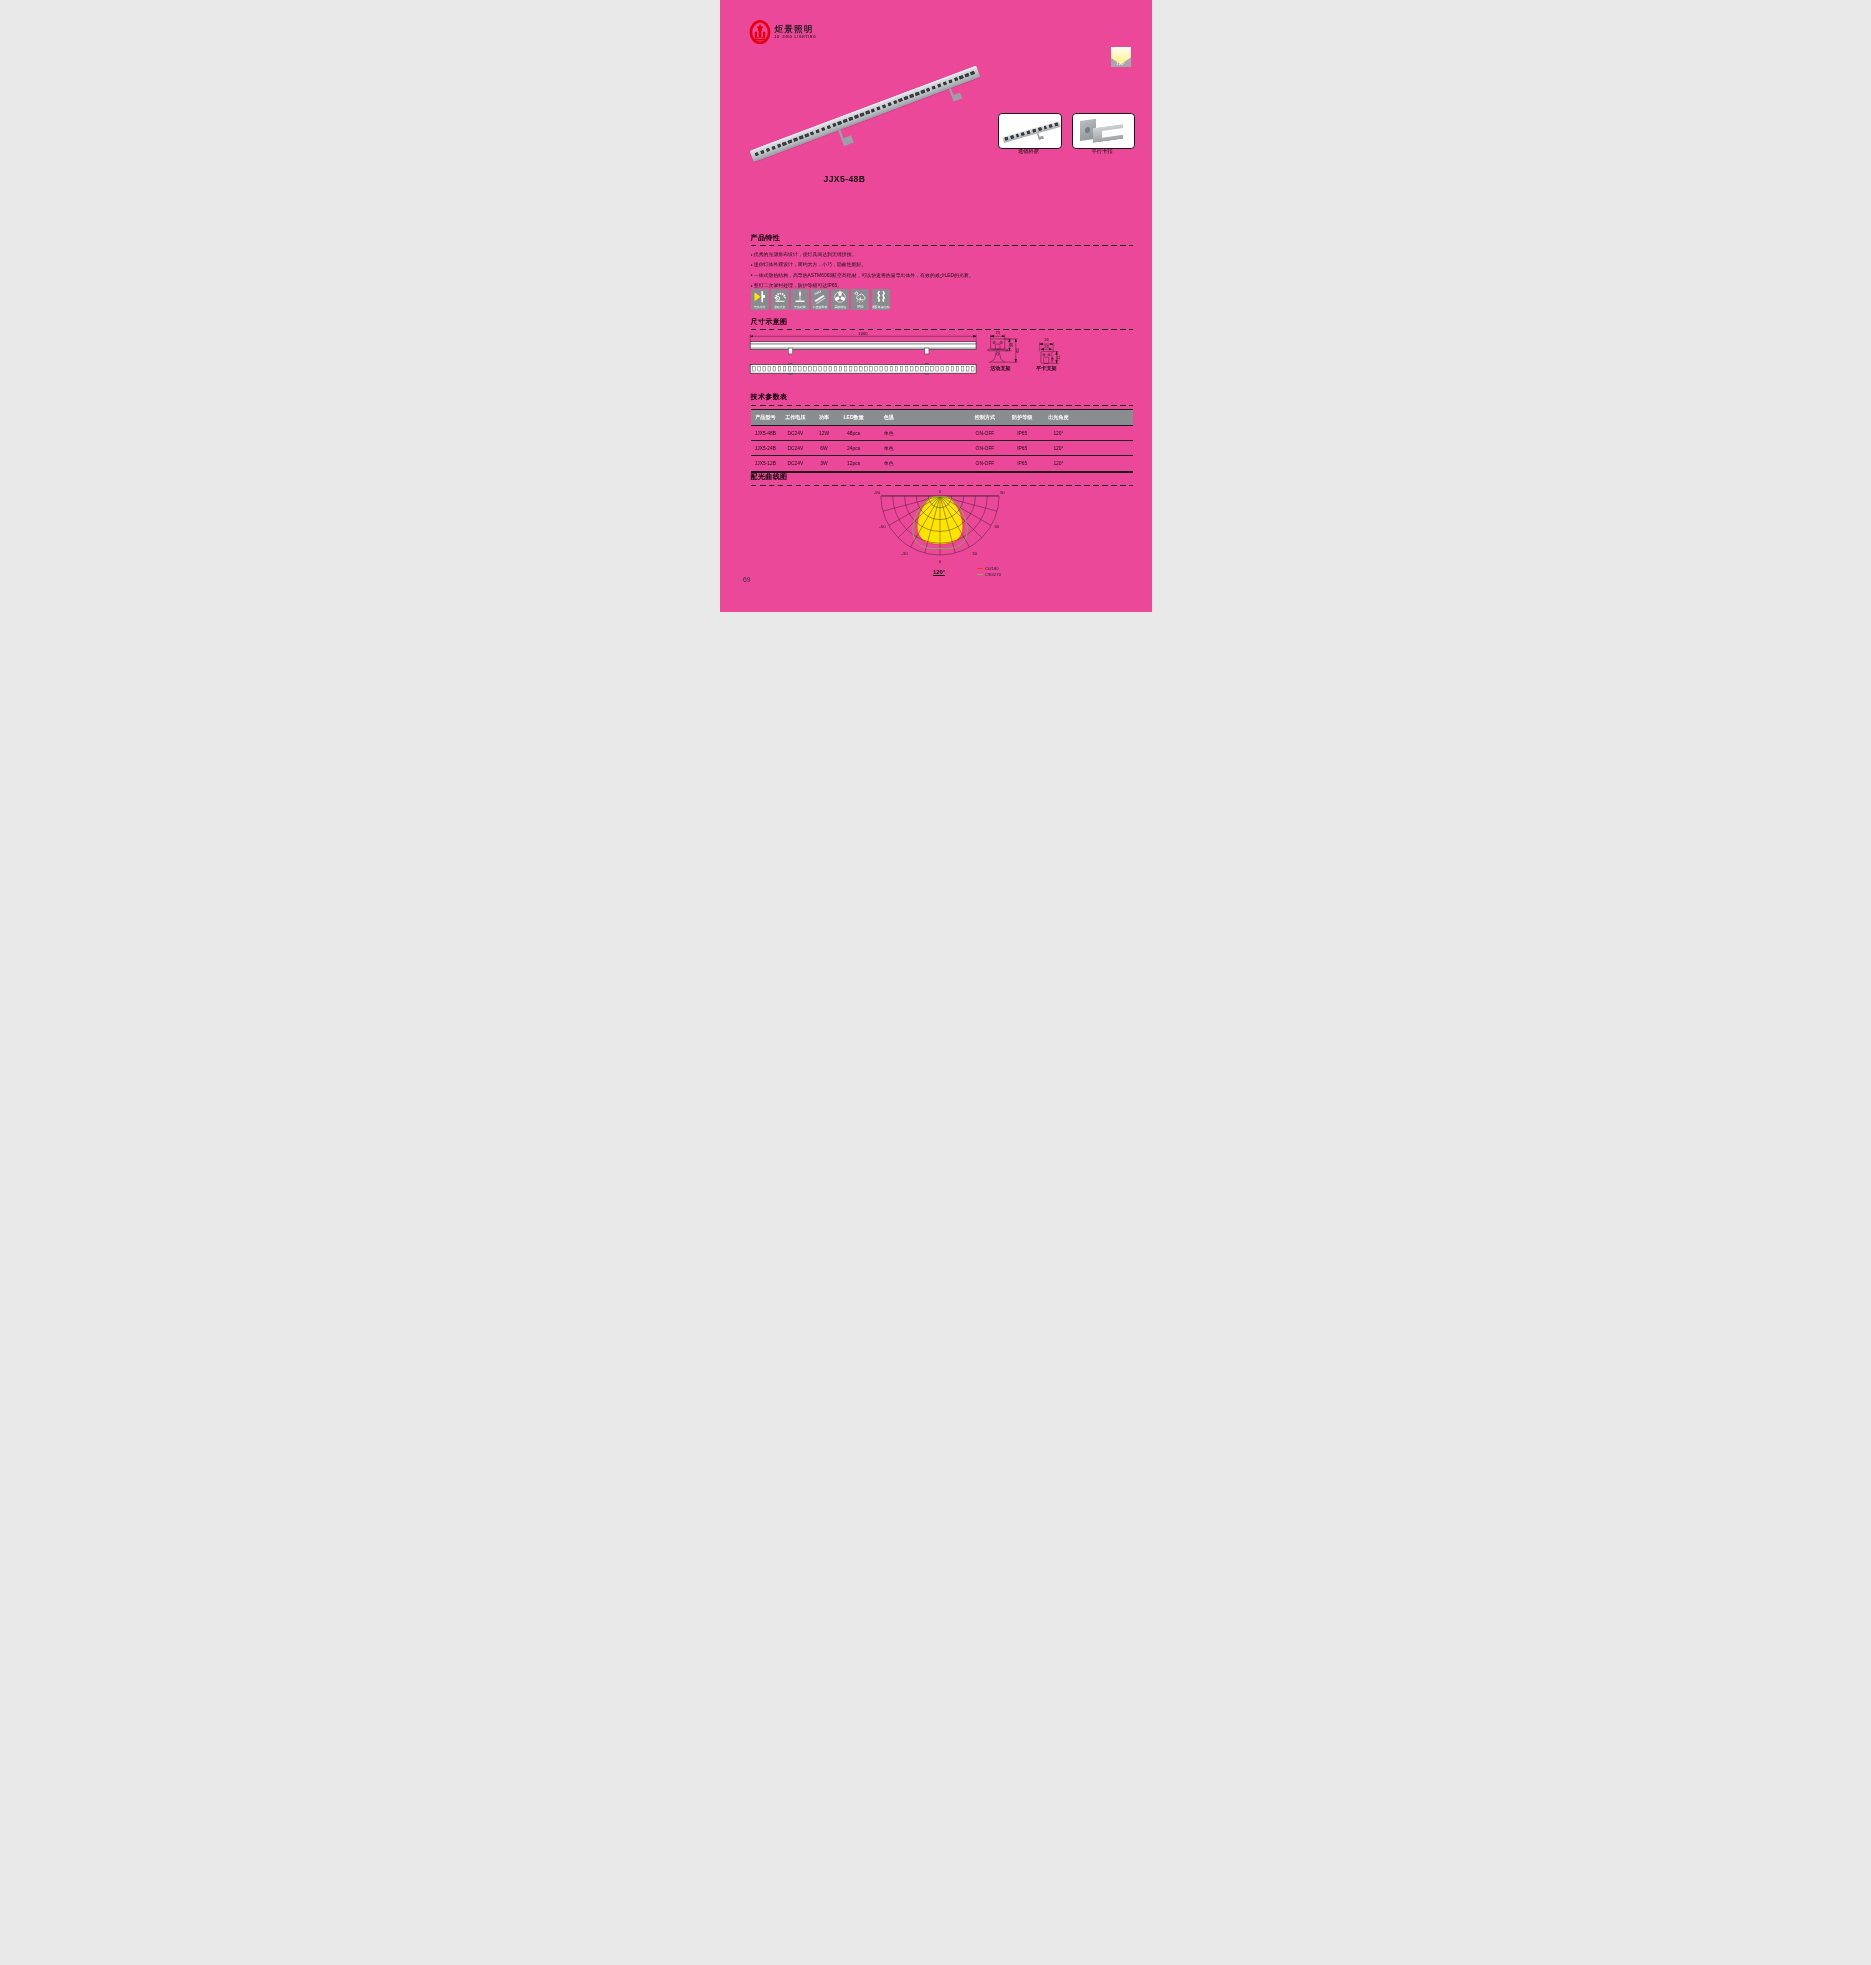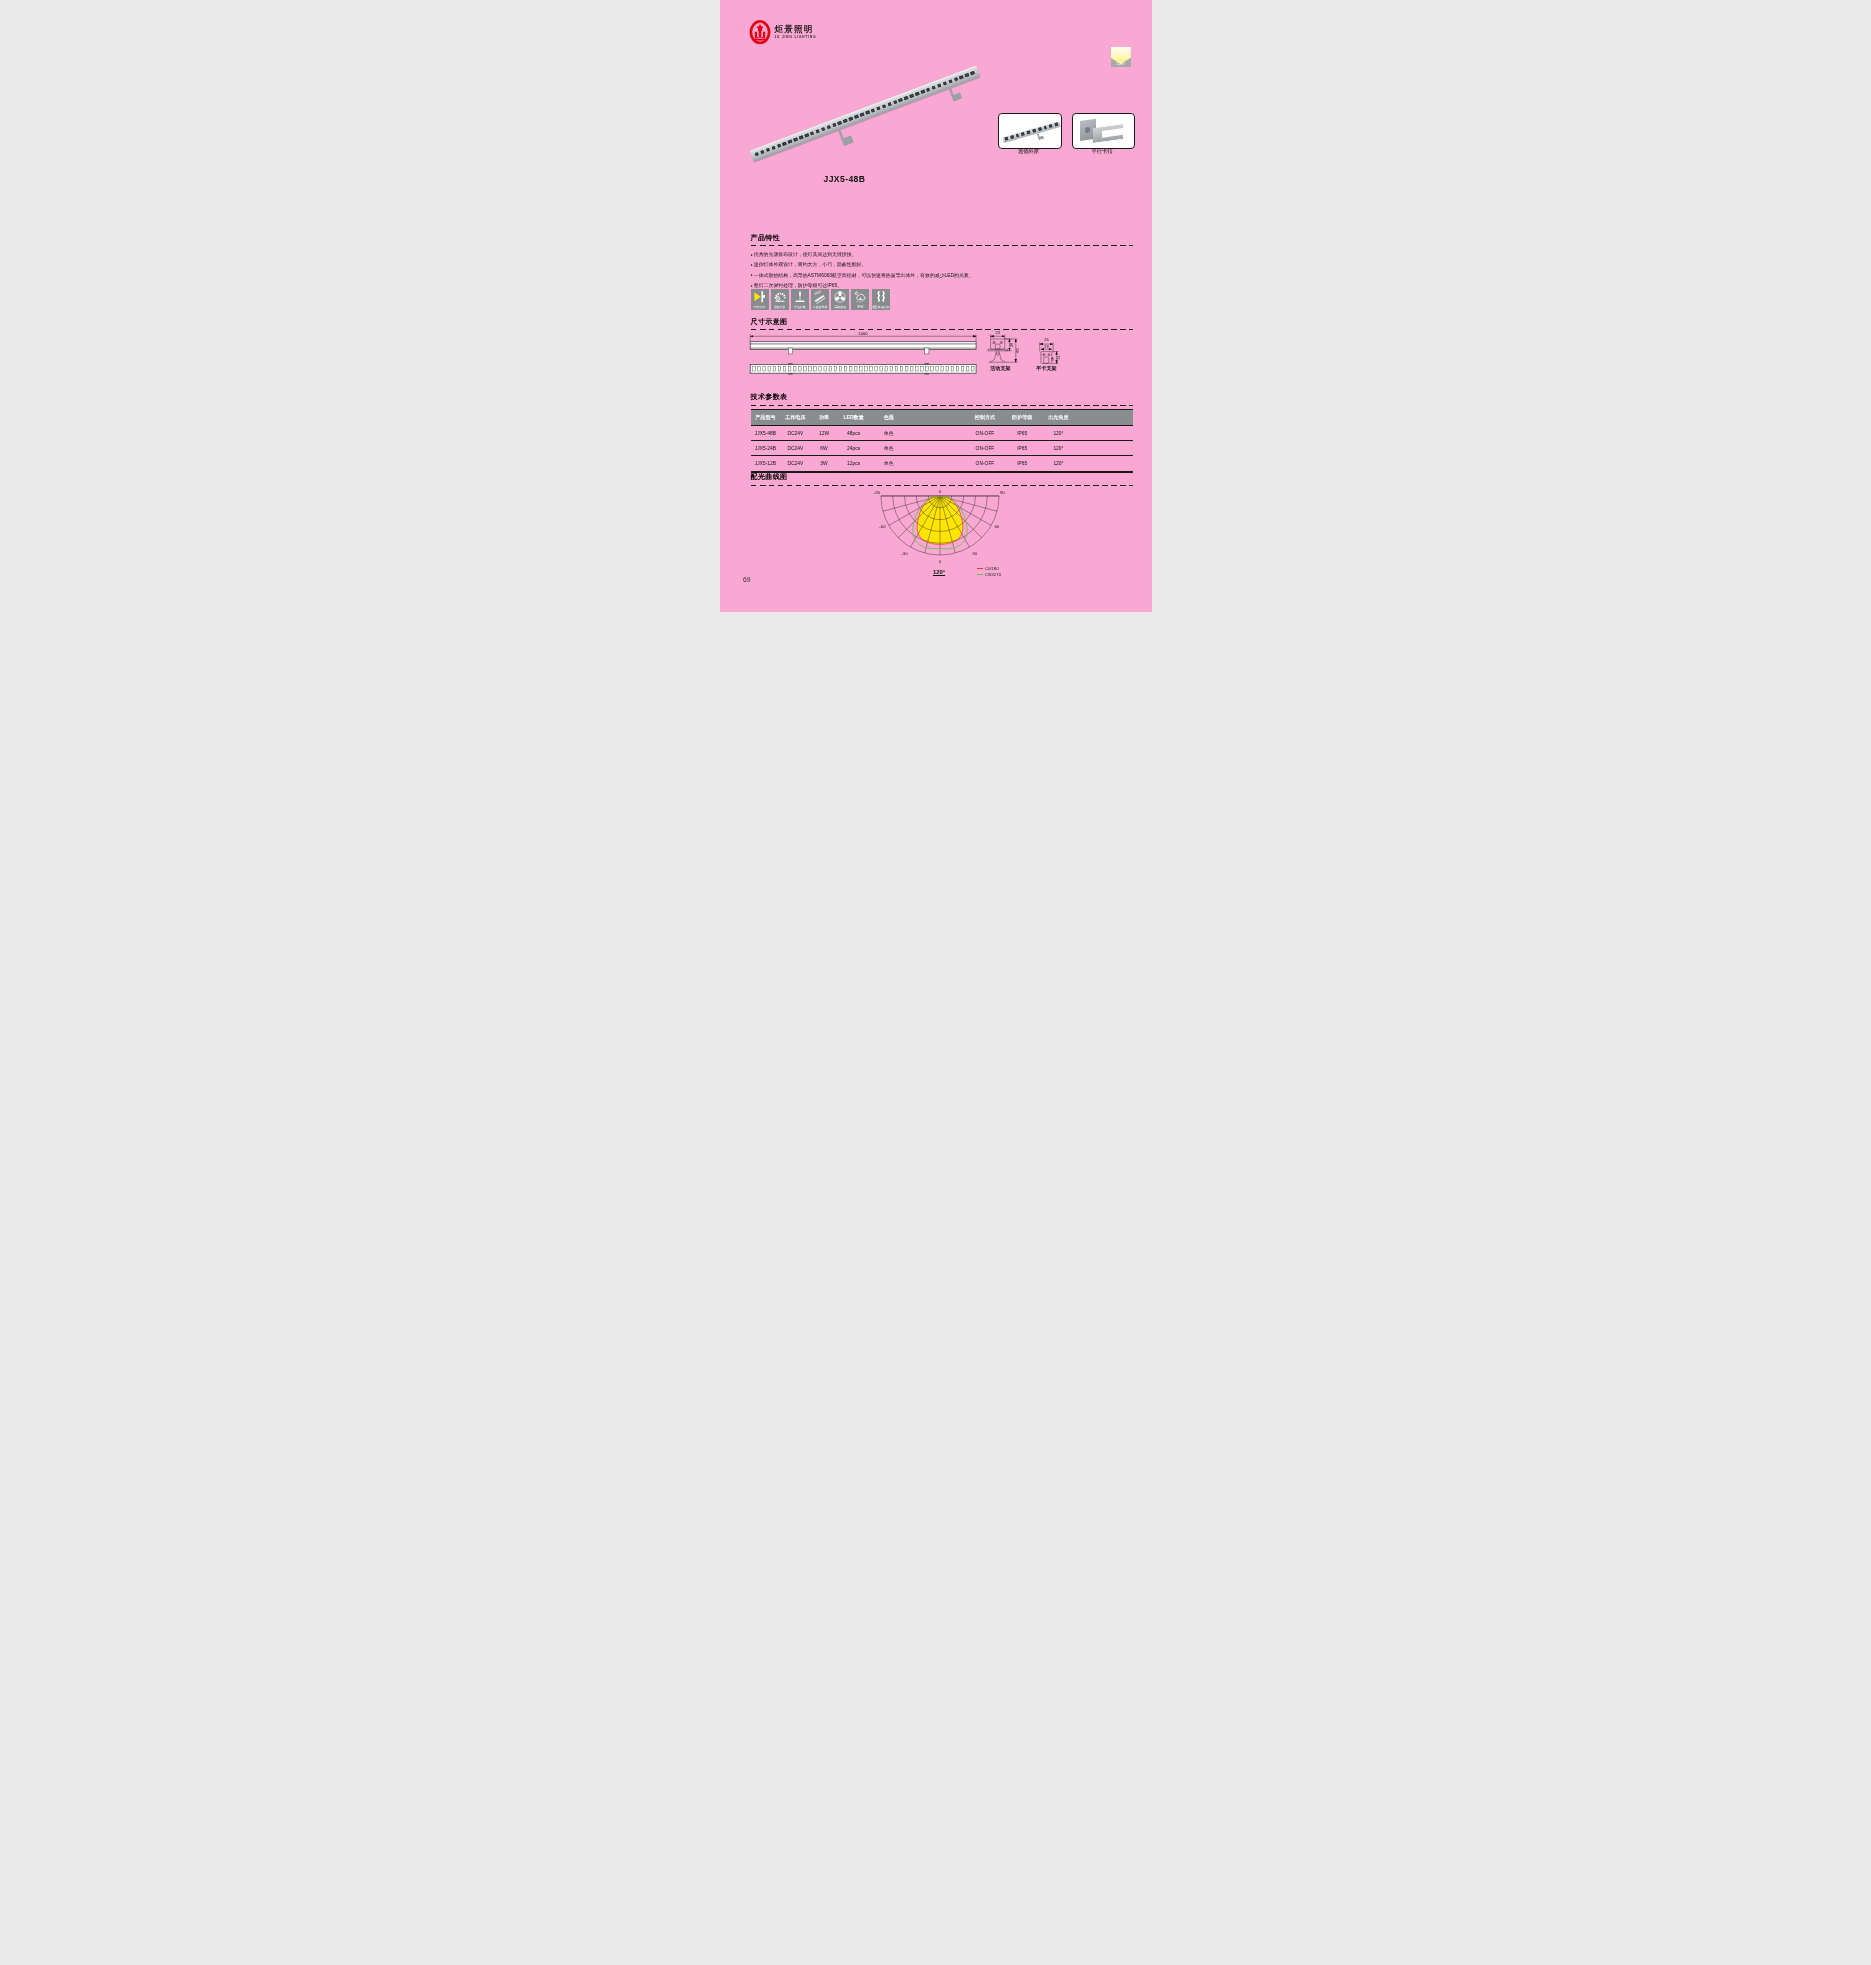--- a/index.html
+++ b/index.html
@@ -1,17 +1,17 @@
 <!DOCTYPE html>
 <html style="font-size:6.3px"><head>
 <meta charset="utf-8">
 <style>
   html,body{margin:0;padding:0;background:#e9e9e9;}
   .page{
-    position:relative;width:432px;height:612px;margin:0 auto;background:#f9a8d4;
+    position:relative;width:432px;height:612px;margin:0 auto;background:#ec4899;
     font-family:"Liberation Sans","DejaVu Sans",sans-serif;color:#1a1a1a;overflow:hidden;
   }
   .abs{position:absolute;}
 
   
   .logo{left:29px;top:19.7px;display:flex;align-items:center;gap:3.9px;}
   .logo-text .cn{font-size:8.6px;font-weight:900;letter-spacing:1.2px;color:#221e1f;line-height:1.05;}
   .logo-text .en{font-size:3.1px;font-weight:700;letter-spacing:0.9px;color:#221e1f;margin-top:0.8px;}
 
   

